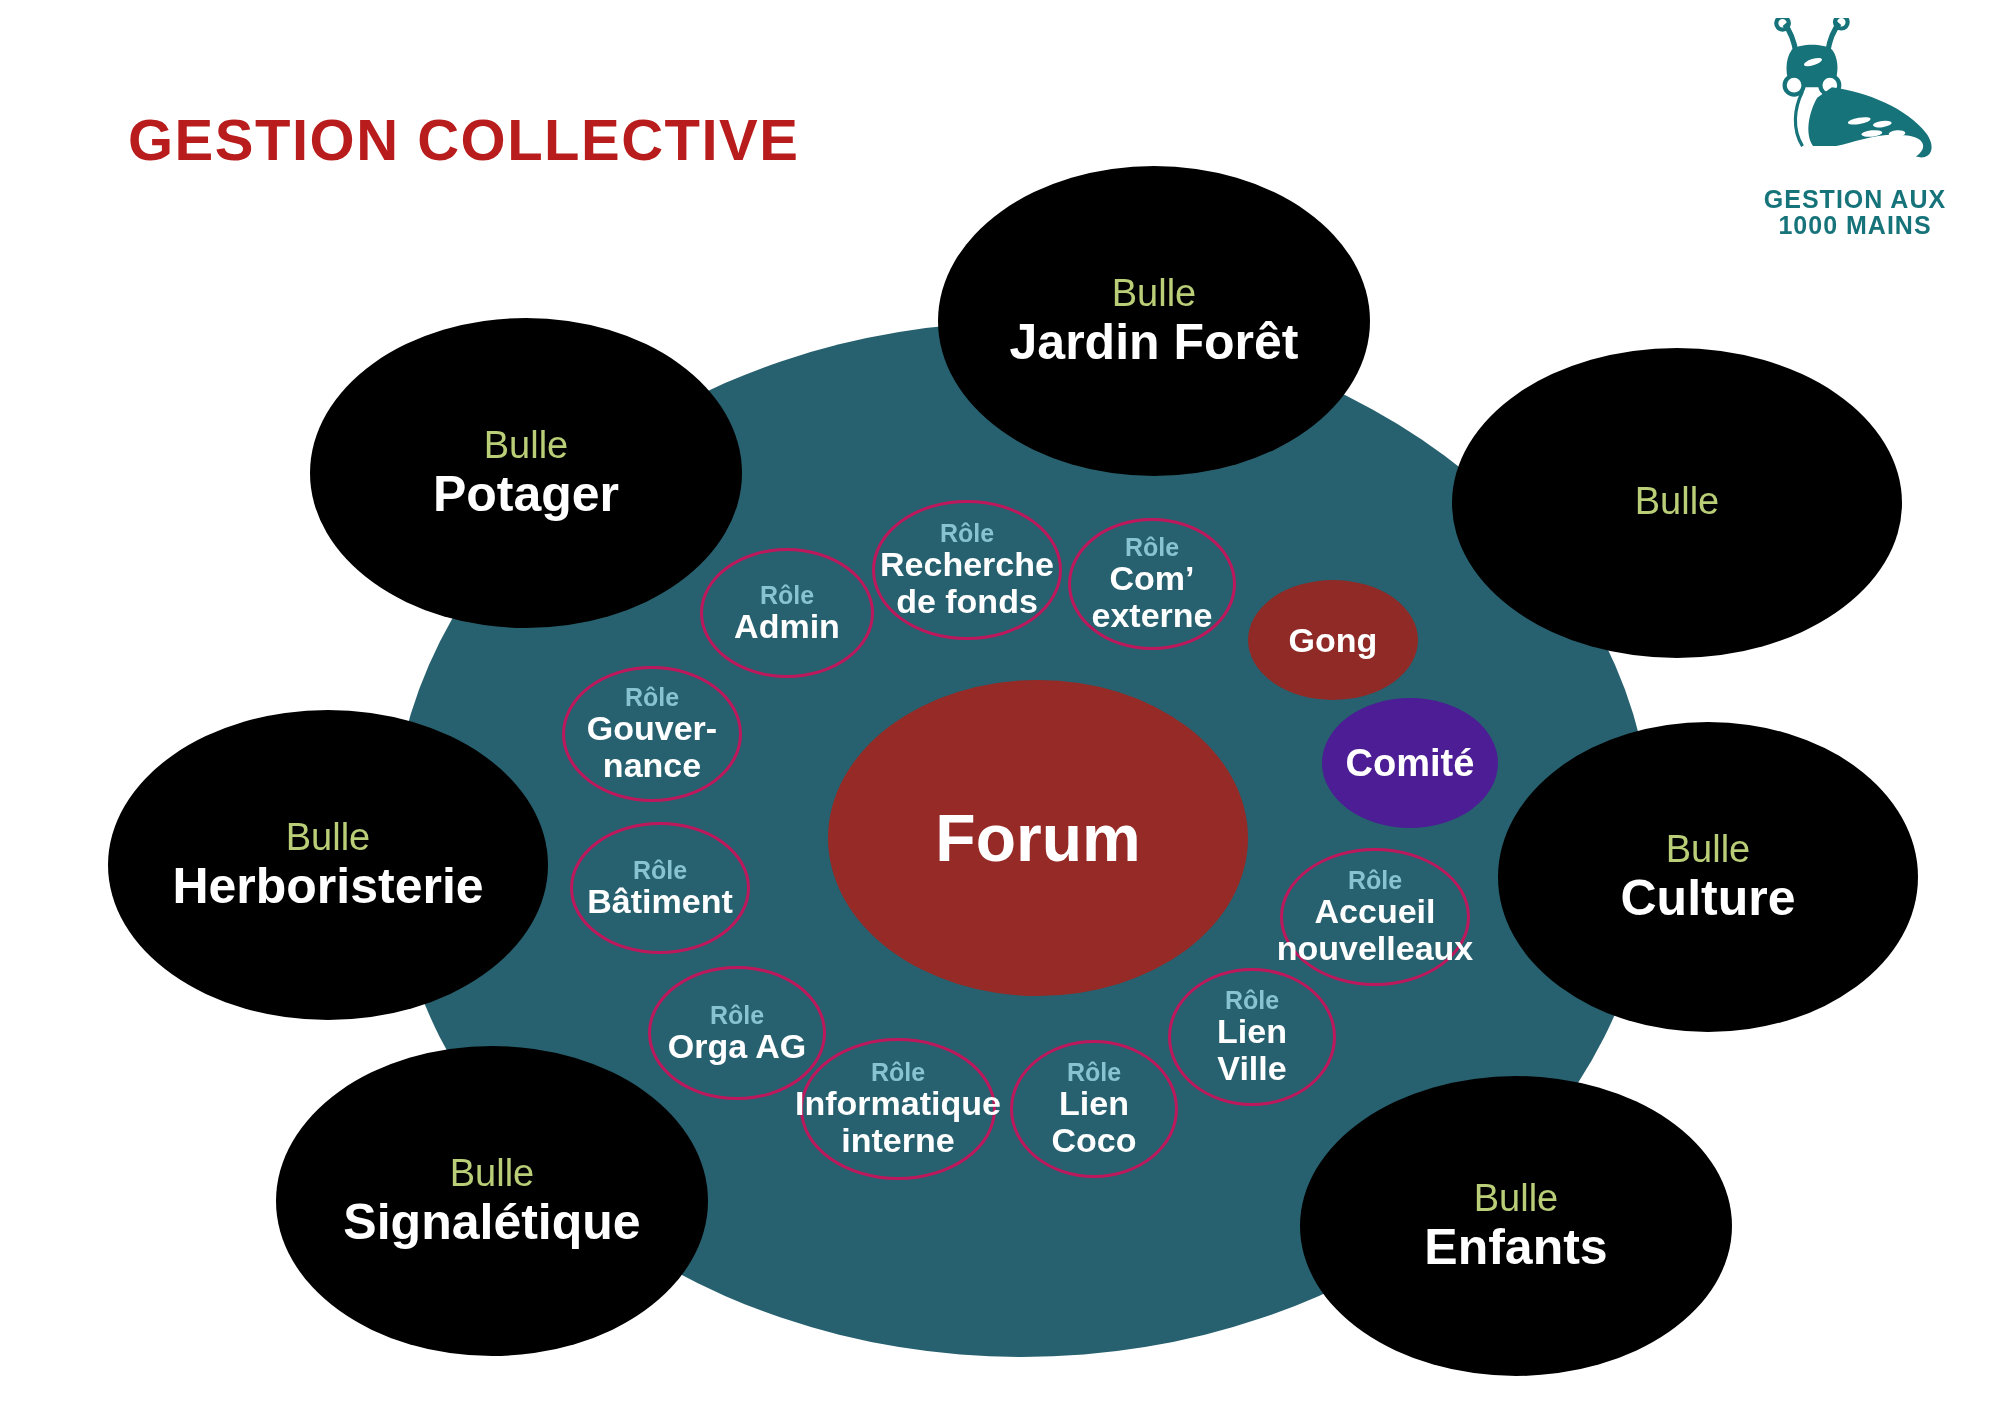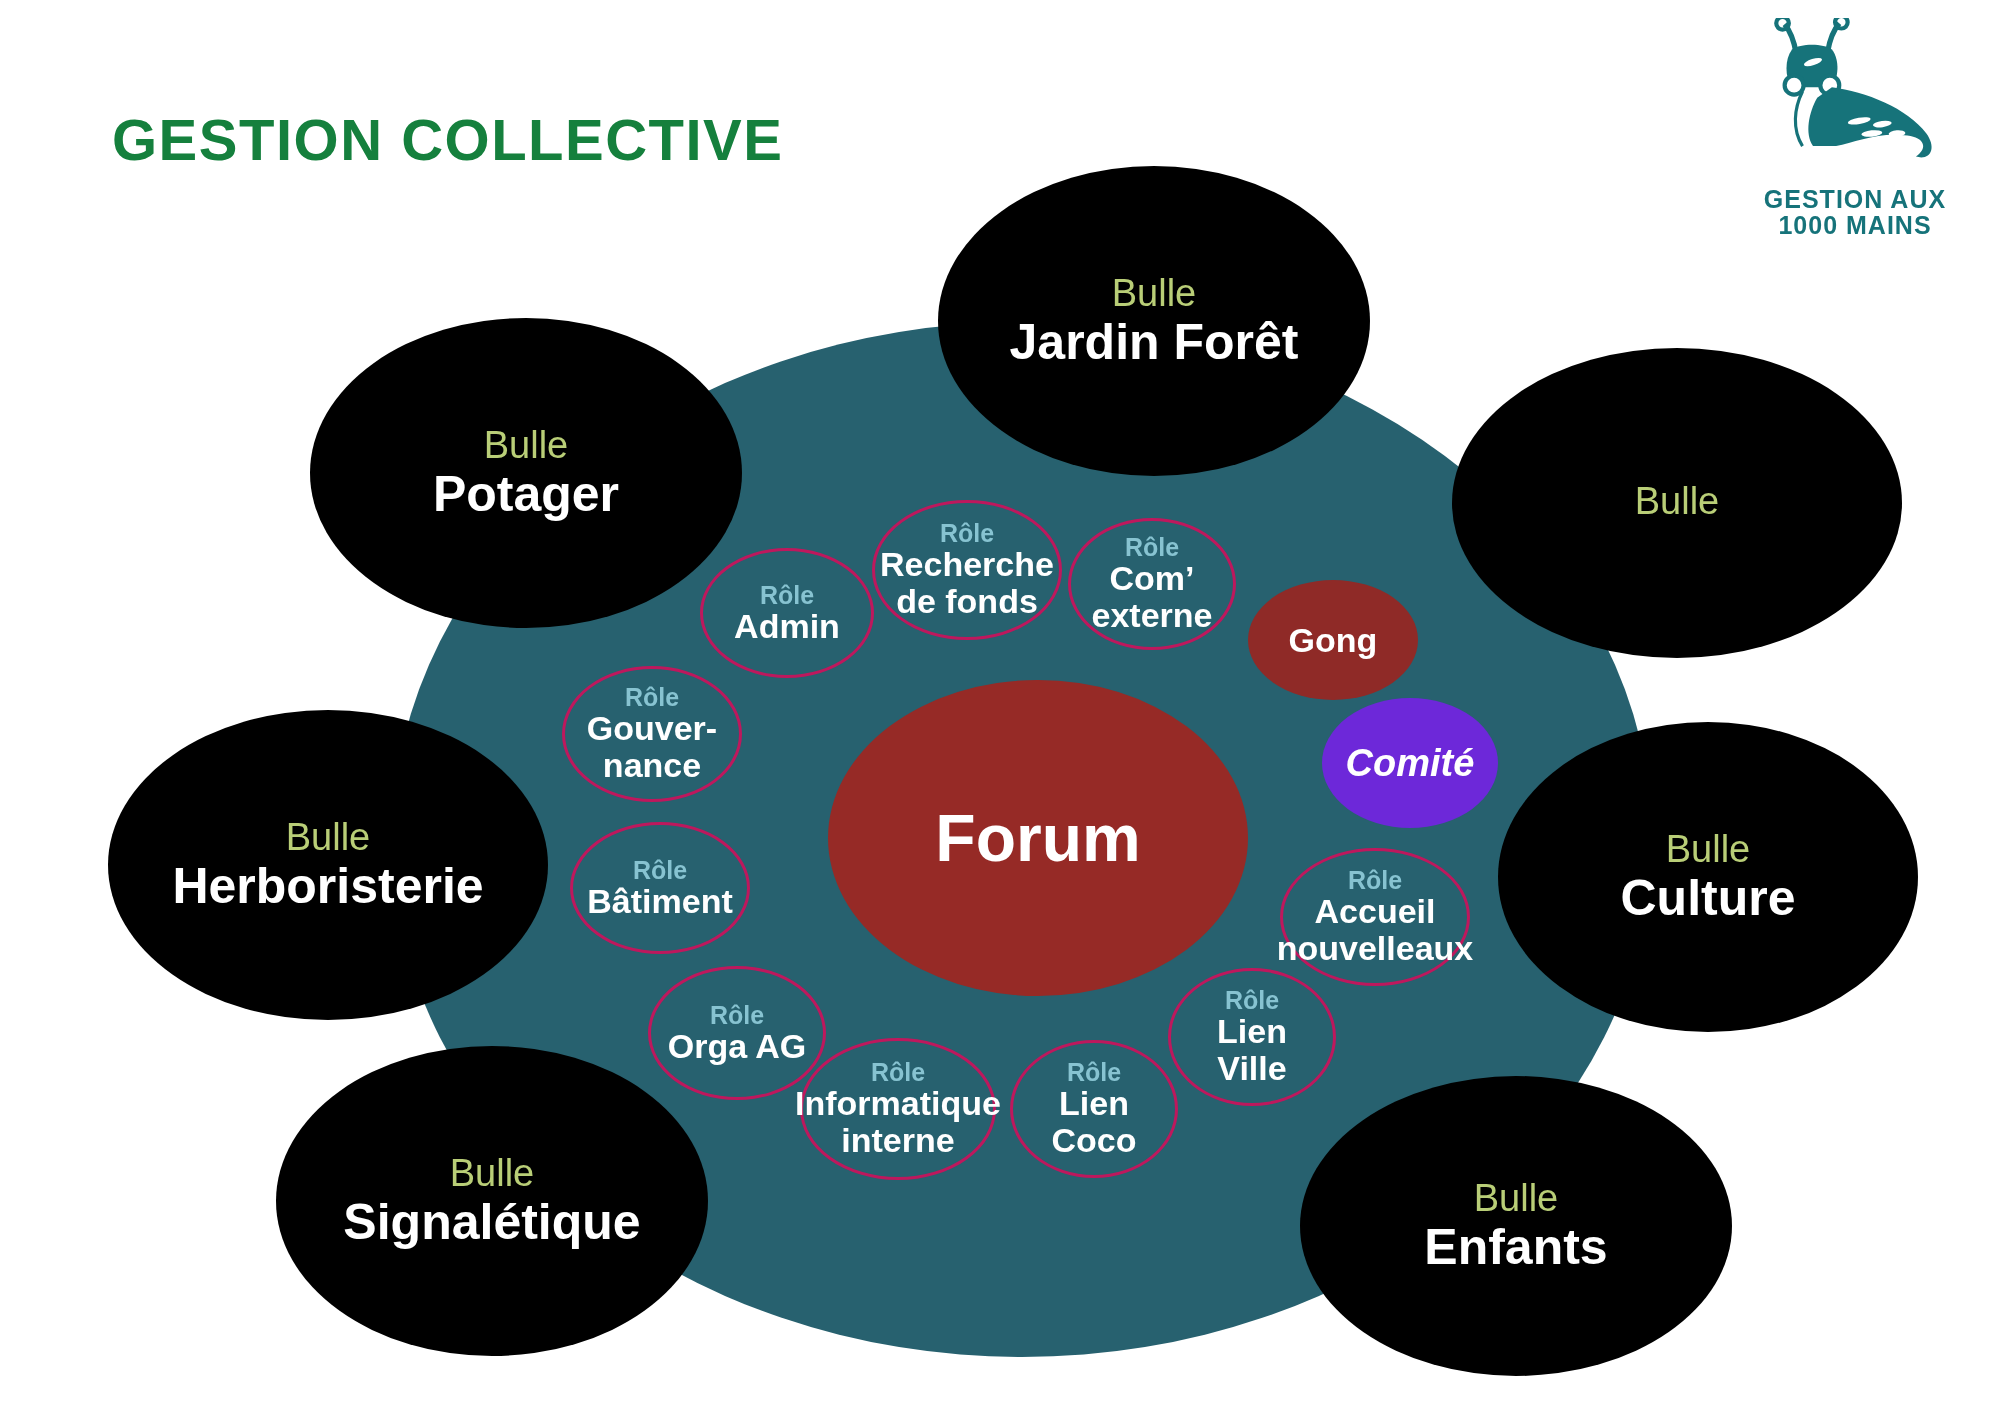--- a/index.html
+++ b/index.html
@@ -8,25 +8,25 @@
     background:#ffffff;
     font-family:"Liberation Sans", sans-serif;
     overflow:hidden;
     position:relative;
   }
   .stage{position:absolute;inset:0;}
 
   
   #page-title{
     position:absolute;
-    left:112px; top:106px;
+    left:128px; top:106px;
     font-size:58px;
     font-weight:bold;
     letter-spacing:1.5px;
-    color:#15803d;
+    color:#b91c1c;
     white-space:nowrap;
   }
 
   
   #logo{
     position:absolute;
     right:40px; top:18px;
     width:210px; height:230px;
   }
   #logo svg{display:block;width:100%;height:auto;}
@@ -107,21 +107,21 @@
     color:#ffffff;
     font-size:66px;
     font-weight:bold;
   }
 
   
   .gong{ background:#8f2a27; }
   .gong .name{ color:#ffffff;font-size:34px;font-weight:bold;}
 
   
-  .comite{ background:#6d28d9;font-style:italic; }
+  .comite{ background:#4c1d95; }
   .comite .name{ color:#ffffff;font-size:38px;font-weight:bold;}
 </style>
 </head>
 <body>
 
 <div class="stage">
 
   <div id="page-title">GESTION COLLECTIVE</div>
 
   <div id="logo">

